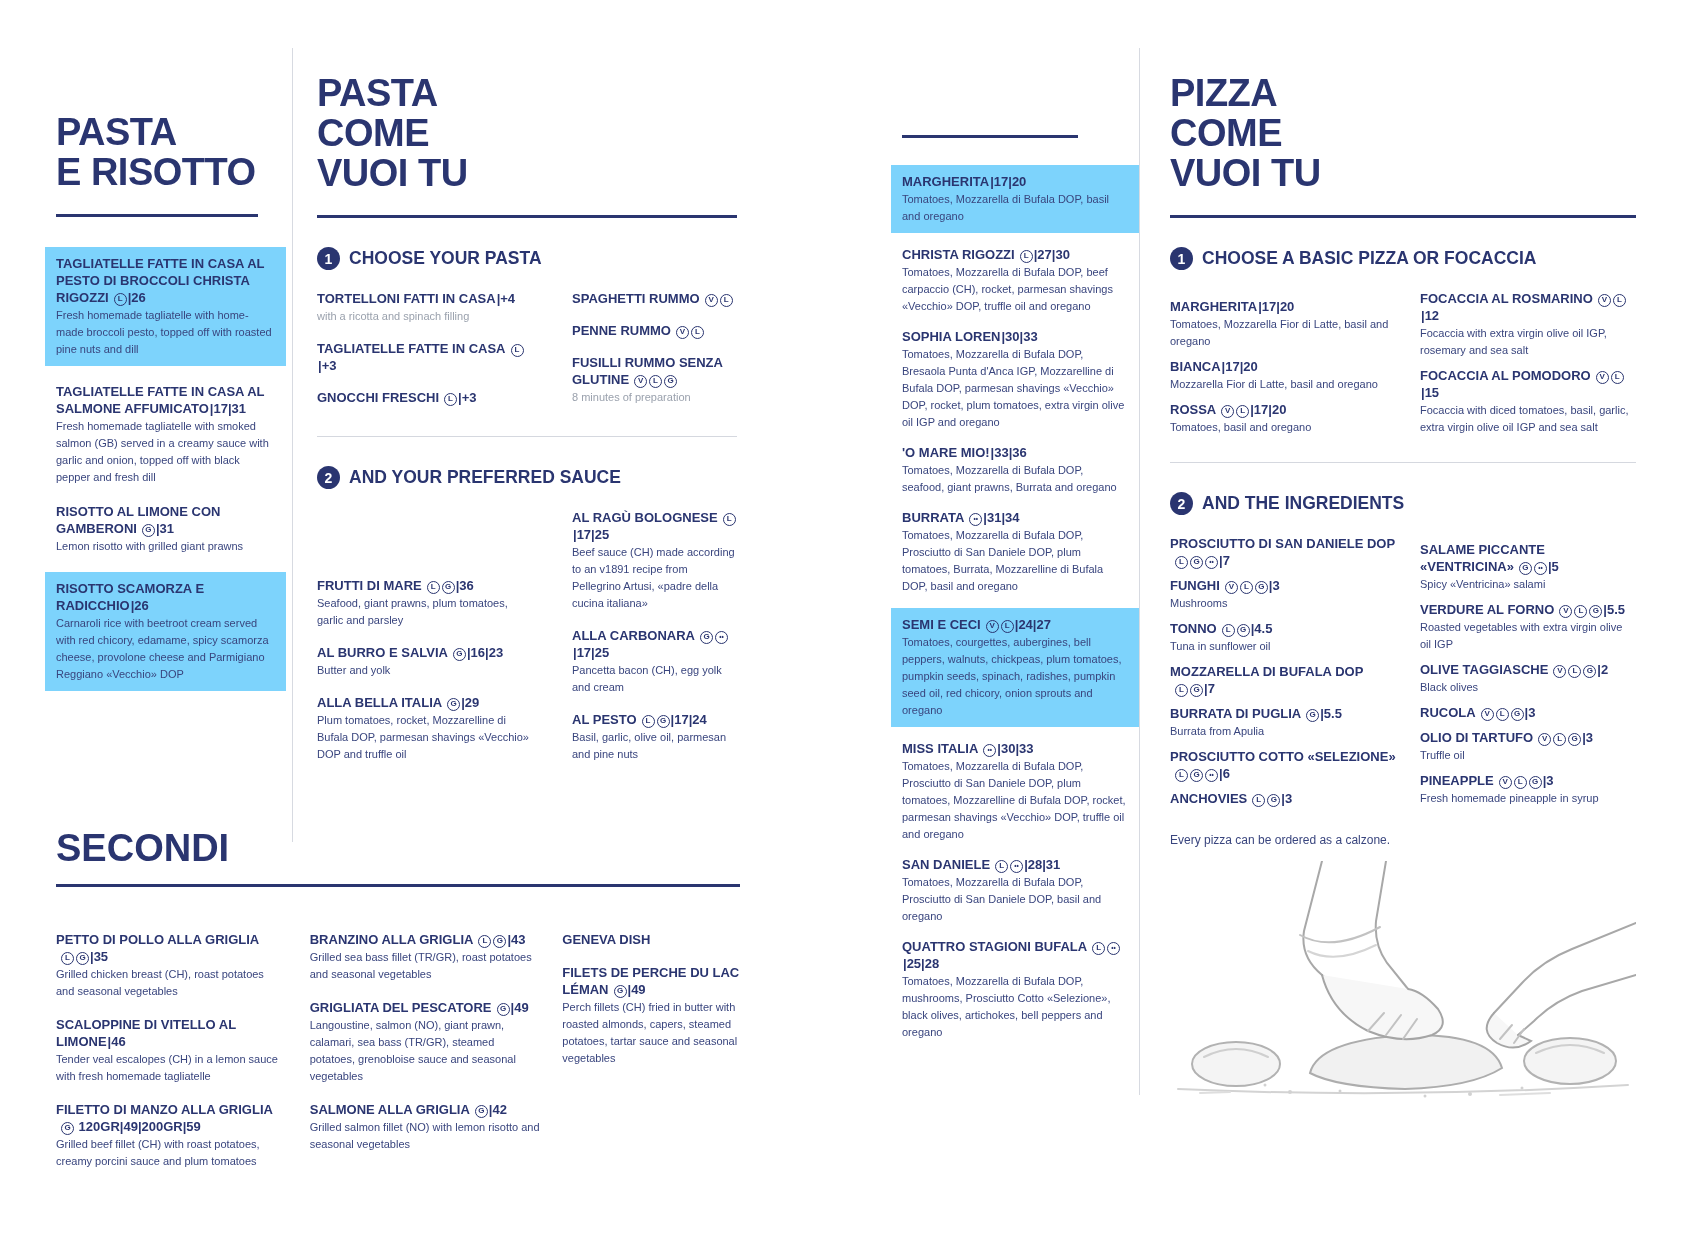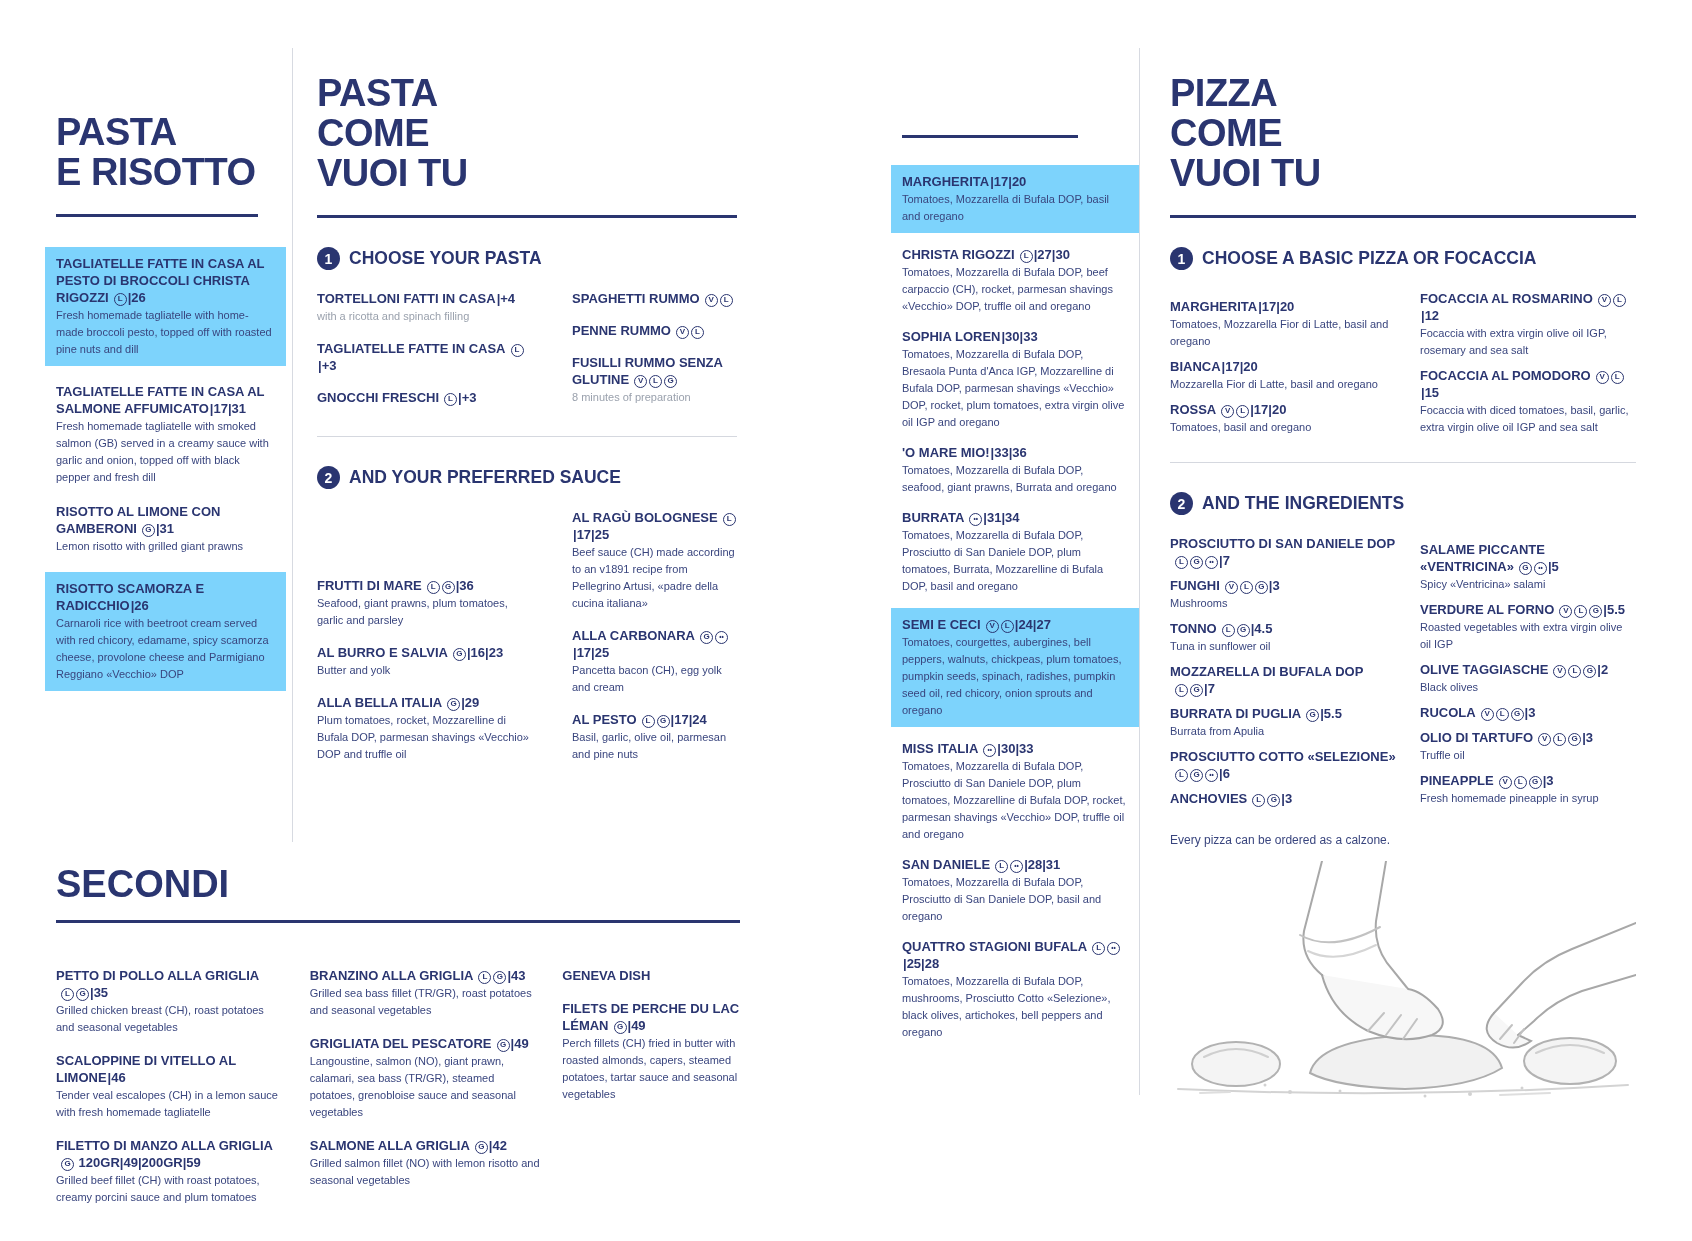--- a/index.html
+++ b/index.html
@@ -6,21 +6,21 @@
   #page{position:relative;width:1692px;height:1241px;background:#ffffff;overflow:hidden;
         font-family:"Liberation Sans",sans-serif;color:#2a3570;}
   .vdiv{position:absolute;width:1px;background:#d7dae1;}
   #vdiv-1{left:292px;top:48px;height:794px;}
   #vdiv-2{left:1139px;top:48px;height:1047px;}
   .col{position:absolute;}
   #col-pasta-risotto{left:56px;top:112px;width:219px;}
   #col-pasta-custom{left:317px;top:73px;width:420px;}
   #col-pizze-selezione{left:902px;top:115px;width:226px;}
   #col-pizza-custom{left:1170px;top:73px;width:466px;}
-  #sec-secondi{position:absolute;left:56px;top:864px;width:700px;}
+  #sec-secondi{position:absolute;left:56px;top:828px;width:700px;}
 
   .big-title{font-size:38px;line-height:40px;font-weight:bold;letter-spacing:-0.5px;color:#2a3570;}
   .rule-navy{height:3px;background:#2a3570;border:none;}
   .rule-light{height:1px;background:#d5d8df;border:none;}
 
   .items-flow{margin-top:28px;}
   .item{margin-top:8px;}
   .item:first-child{margin-top:0;}
   .item-title{font-size:13px;line-height:17px;font-weight:bold;color:#2a3570;}
   .item-desc{font-size:11px;line-height:17px;color:#39457e;margin-top:1px;}

